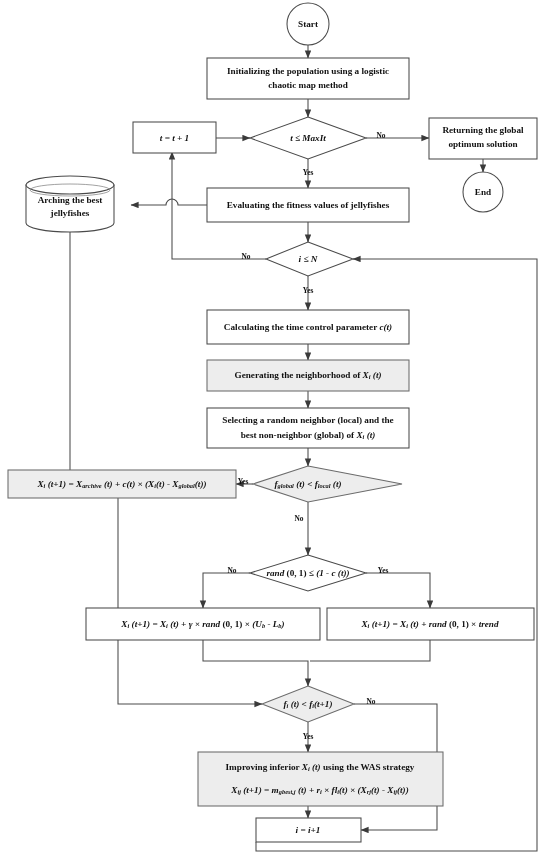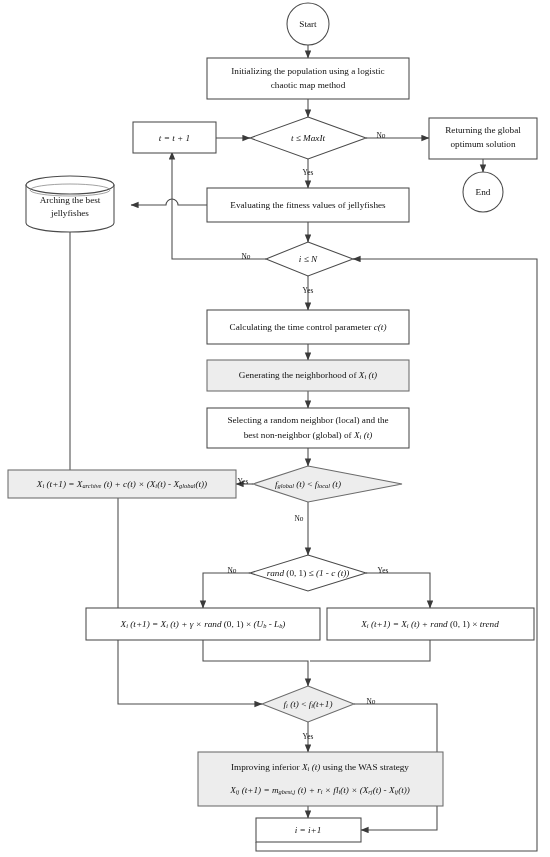--- a/index.html
+++ b/index.html
@@ -1,18 +1,18 @@
 <!DOCTYPE html>
 <html><head>
 <meta charset="utf-8">
 <style>
   html,body{margin:0;padding:0;background:#ffffff;}
   body{width:550px;height:857px;overflow:hidden;
        font-family:"Liberation Serif","DejaVu Serif",serif;color:#111;}
-  #stage{position:relative;width:550px;height:846px;}
+  #stage{position:relative;width:550px;height:846px;font-weight:bold;}
   svg{position:absolute;left:0;top:0;}
   .nd{font-family:"Liberation Serif","DejaVu Serif",serif;font-size:9.2px;fill:#111;
       text-anchor:middle;dominant-baseline:middle;}
   .it{font-style:italic;}
   .sub{font-size:6.4px;font-style:italic;}
   .lbl{font-size:7.4px;fill:#111;text-anchor:middle;dominant-baseline:middle;}
   .shape{fill:#ffffff;stroke:#4a4a4a;stroke-width:1.05;}
   .shape.gray{fill:#ededed;stroke:#6b6b6b;}
   .ln{stroke:#4a4a4a;stroke-width:1.05;fill:none;}
 </style>

